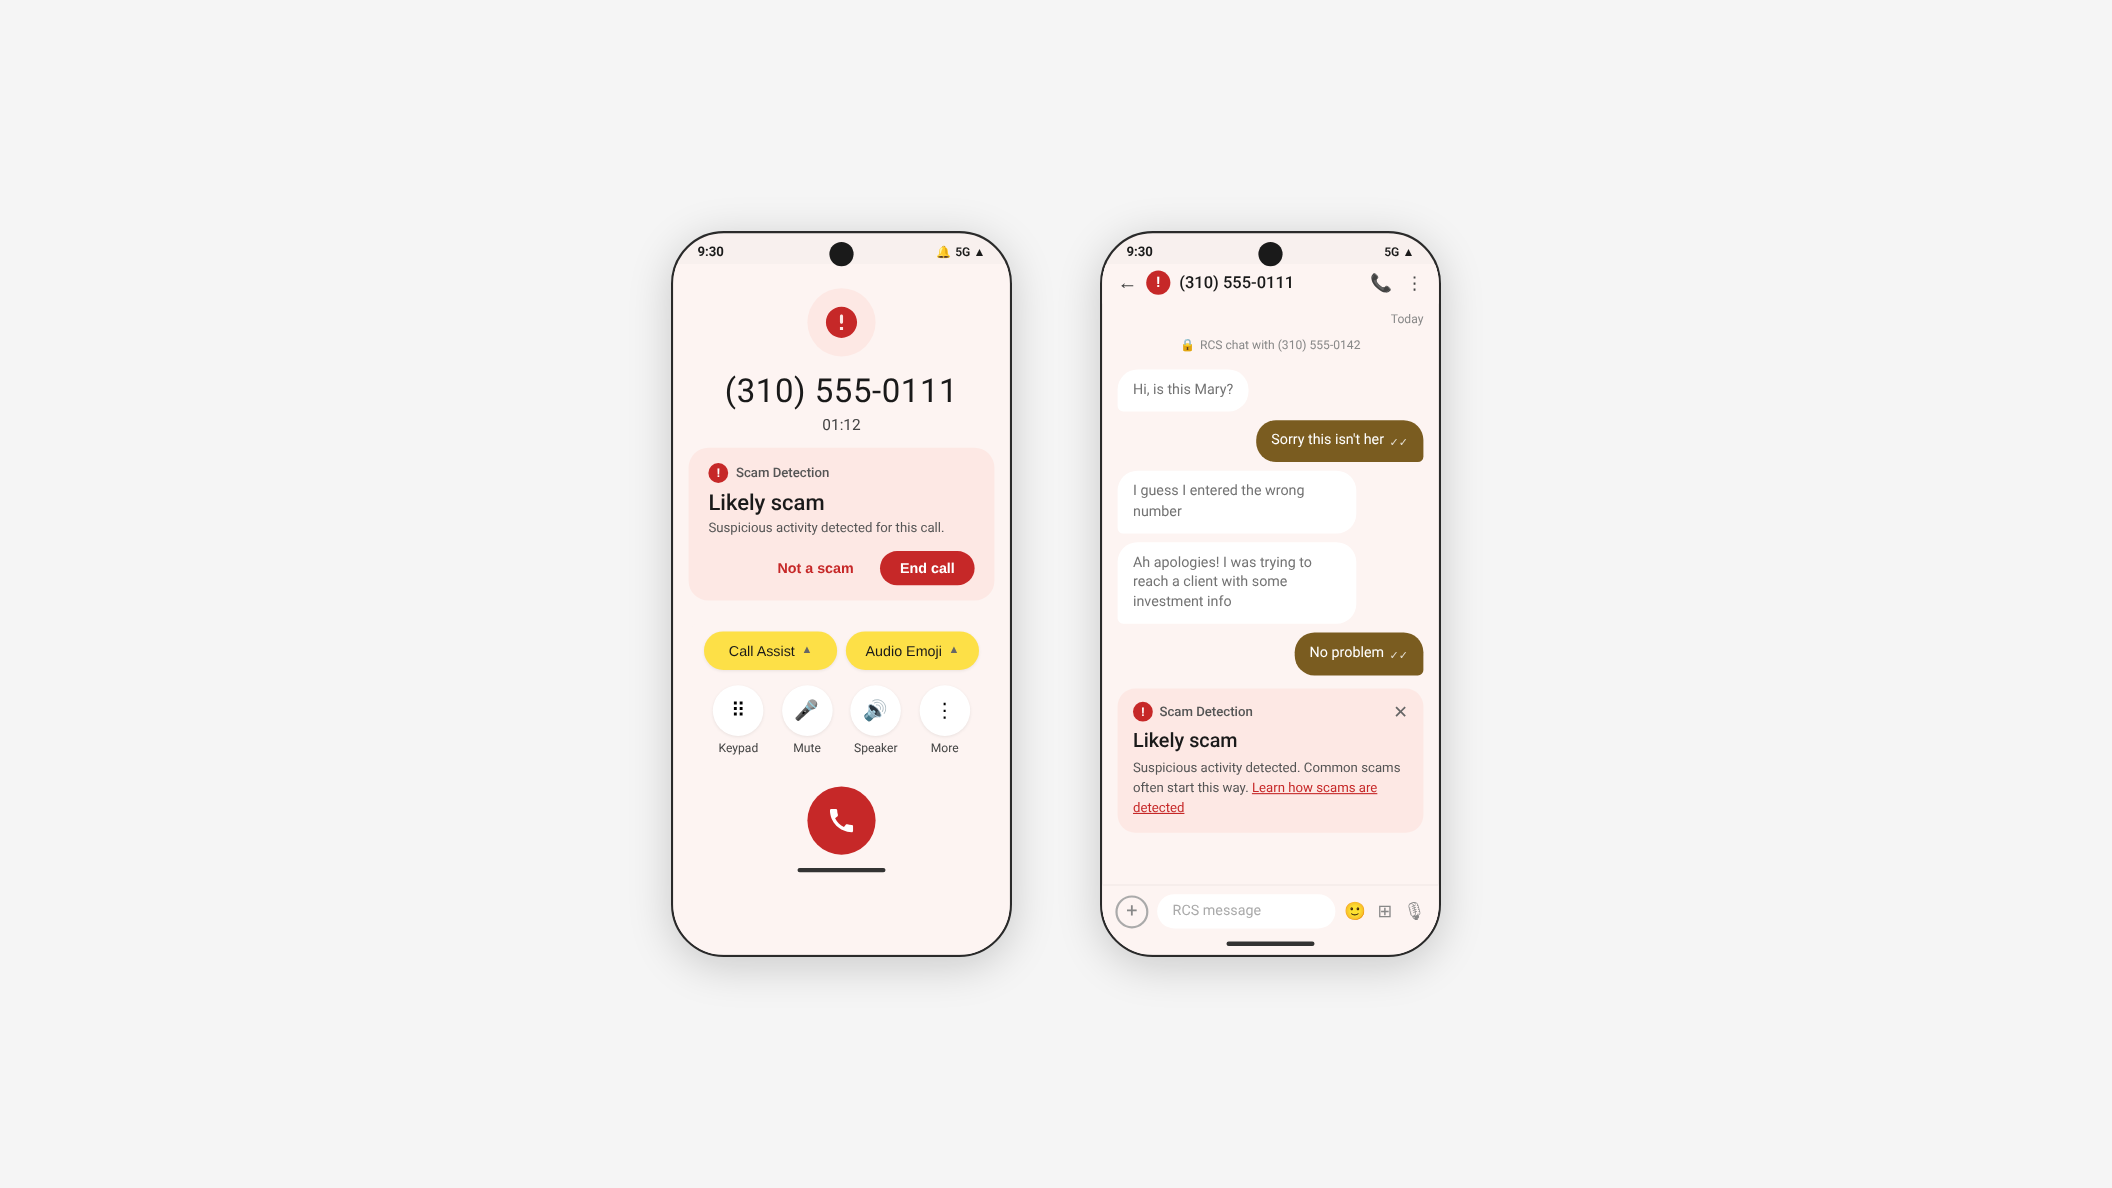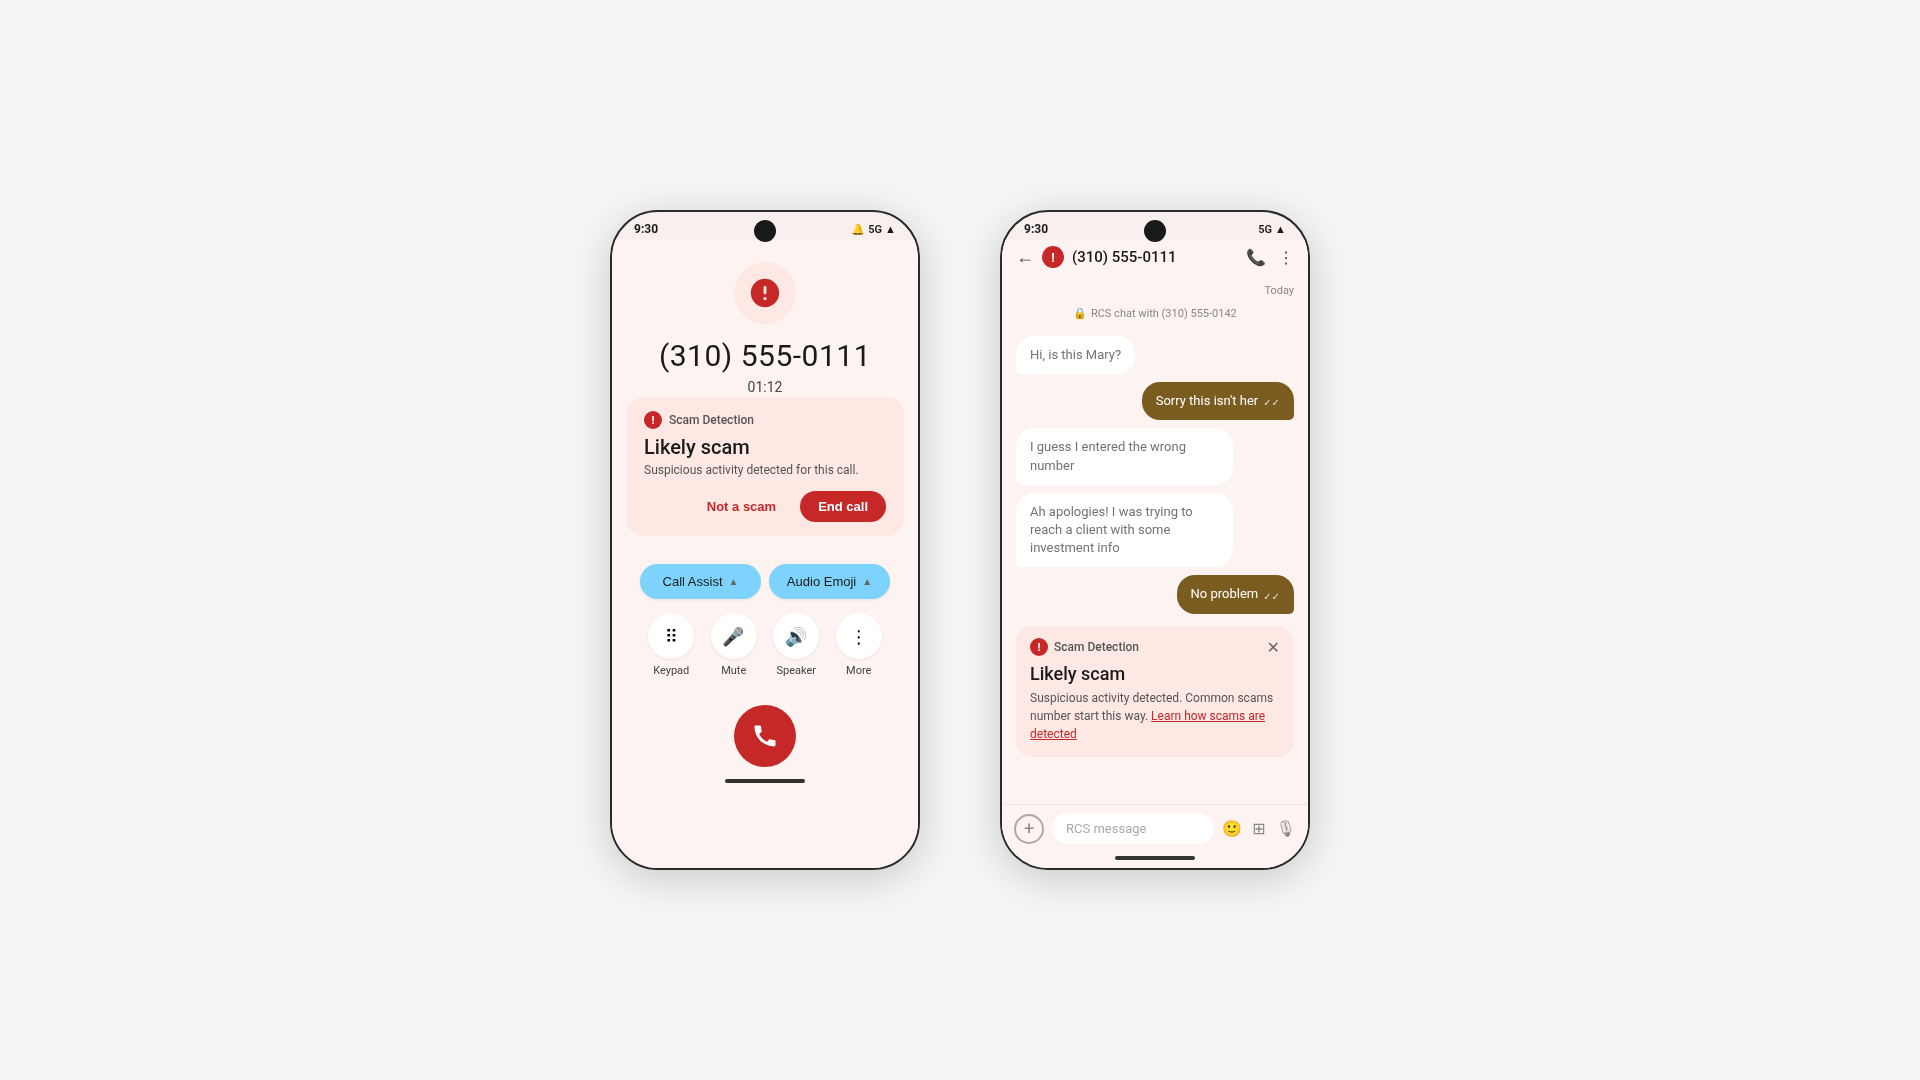--- a/index.html
+++ b/index.html
@@ -78,21 +78,21 @@
     .phone-number {
       font-size: 30px;
       font-weight: 400;
       color: #1a1a1a;
       letter-spacing: 0.5px;
       margin-bottom: 6px;
     }
     .call-timer {
       font-size: 14px;
       color: #444;
-      margin-bottom: 2px;
+      margin-bottom: 12px;
     }
 
     
     .scam-card {
       background: #fde8e4;
       border-radius: 18px;
       padding: 14px 18px;
       margin: 0 14px 16px;
       width: calc(100% - 28px);
     }
@@ -168,21 +168,21 @@
       width: calc(100% - 28px);
       padding: 12px 14px;
     }
     .assist-row {
       display: flex;
       gap: 8px;
       margin-bottom: 14px;
     }
     .assist-btn {
       flex: 1;
-      background: #7dd3fc;
+      background: #fde047;
       border: none;
       border-radius: 26px;
       padding: 10px 12px;
       font-size: 13px;
       font-weight: 500;
       color: #1a1a1a;
       display: flex;
       align-items: center;
       justify-content: center;
       gap: 6px;
@@ -530,21 +530,21 @@
       <div class="scam-card-msg">
         <div class="scam-card-msg-header">
           <div class="scam-card-msg-left">
             <div class="scam-dot"></div>
             <span class="scam-label">Scam Detection</span>
           </div>
           <span class="scam-msg-close">✕</span>
         </div>
         <div class="scam-msg-title">Likely scam</div>
         <div class="scam-msg-desc">
-          <span>Suspicious activity detected. Common scams number start this way.</span>
+          <span>Suspicious activity detected. Common scams often start this way.</span>
           <a href="#">Learn how scams are detected</a>
         </div>
 
       </div>
     </div>
 
     <div class="msg-input-bar">
       <div class="msg-input-add">+</div>
       <div class="msg-input-field">
         <span>RCS message</span>

